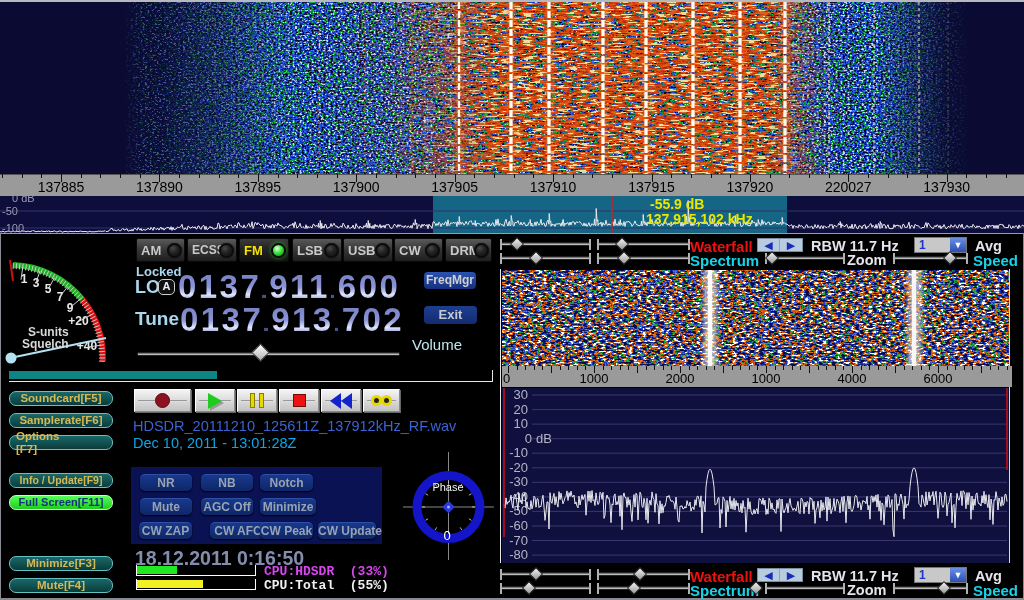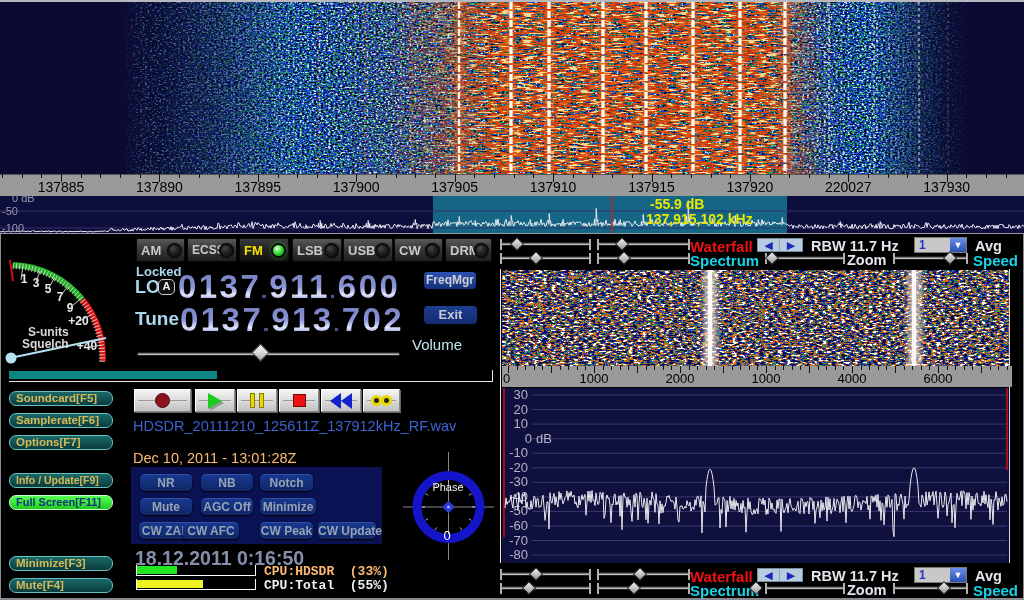--- a/index.html
+++ b/index.html
@@ -1,18 +1,18 @@
 <!DOCTYPE html>
 <html><head><meta charset="utf-8"><style>
 *{margin:0;padding:0;box-sizing:border-box}
 body{width:1024px;height:600px;background:#000;position:relative;overflow:hidden;font-family:"Liberation Sans",sans-serif}
 .abs{position:absolute}
 .modebtn{position:absolute;top:238px;height:24px;background:linear-gradient(#5a5a5a,#383838 45%,#1e1e1e);border:1px solid #0a0a0a;border-radius:2px;color:#c9c9c9;font-weight:bold;font-size:13px;line-height:23px;padding-left:4px;white-space:nowrap}
 .led{position:absolute;right:2px;top:4px;width:15px;height:15px;border-radius:50%;border:2px solid #0c0c0c;background:radial-gradient(circle at 35% 30%,#484848 0%,#222 45%,#0e0e0e 100%);box-shadow:0 0 1px #000}
-.tealbtn{position:absolute;left:9px;width:104px;height:15px;background:linear-gradient(#1a6868,#0b3c3c);border:1px solid #66c2c2;border-radius:7px;color:#d6b957;font-weight:bold;font-size:11.5px;line-height:12.5px;display:flex;justify-content:flex-start;padding:0 6px;white-space:nowrap}
+.tealbtn{position:absolute;left:9px;width:104px;height:15px;background:linear-gradient(#1a6868,#0b3c3c);border:1px solid #66c2c2;border-radius:7px;color:#d6b957;font-weight:bold;font-size:11.5px;line-height:12.5px;display:flex;justify-content:center;padding:0 6px;white-space:nowrap}
 .dspbtn{position:absolute;height:17px;background:linear-gradient(#17388e,#0f2766);border-radius:5px;border-top:1px solid #2f51a4;box-shadow:0 1px 2px #000;color:#97a2b2;font-weight:bold;font-size:12px;text-align:center;line-height:16px;white-space:nowrap}
 .sldtrack{position:absolute;height:4px;background:linear-gradient(#555,#e0e0e0);border:1px solid #222;border-radius:1px}
 .sldthumb{position:absolute;width:10px;height:10px;background:linear-gradient(135deg,#f0f0f0,#9a9a9a);border:1px solid #333;transform:rotate(45deg)}
 .recbtn{position:absolute;top:389px;height:23px;background:linear-gradient(#f4f4f4,#c2c2c2);border:1px solid #888;border-top-color:#fff;border-left-color:#fff;box-shadow:1px 1px 0 #666;display:flex;align-items:center;justify-content:center}
 .recline{position:absolute;left:3px;right:3px;top:10px;height:2px;background:linear-gradient(#777,#fff)}
 </style></head><body>
 <div class="abs" style="left:0;top:0;width:1024px;height:2px;background:#b8b8c0"></div>
 
 <div class="abs" style="left:0;top:233px;width:1024px;height:1px;background:#9a9aa2"></div>
 <div class="abs" style="left:0;top:233px;width:1px;height:367px;background:#8a8a92"></div>
@@ -298,21 +298,21 @@
 <div class="abs" style="left:9px;top:381px;width:484px;height:1px;background:#e8e8e8"></div>
 <div class="abs" style="left:492px;top:370px;width:1px;height:12px;background:#e8e8e8"></div>
 <div class="tealbtn" style="top:391px;">
     <span>Soundcard</span>
     <span>[F5]</span>
   </div>
 <div class="tealbtn" style="top:413px;">
     <span>Samplerate</span>
     <span>[F6]</span>
   </div>
-<div class="tealbtn" style="top:435px;">
+<div class="tealbtn" style="top:435px;flex-direction:column;">
     <span>Options</span>
     <span>[F7]</span>
   </div>
 <div class="tealbtn" style="top:473px;font-size:10.5px;">
     <span>Info / Update</span>
     <span>[F9]</span>
   </div>
 <div class="tealbtn" style="top:495px;background:linear-gradient(#55ff55,#1ecc1e);border-color:#bfffbf;color:#14327e;font-size:11px">
     <span>Full Screen</span>
     <span>[F11]</span>
@@ -364,30 +364,30 @@
 <div class="recbtn" style="left:363px;width:37px">
     <div class="recline"></div>
     <div style="position:relative">
       <div style="display:flex">
         <div style="width:11px;height:11px;border-radius:50%;border:3px solid #e8d800;background:#222"></div>
         <div style="width:11px;height:11px;border-radius:50%;border:3px solid #e8d800;background:#222;margin-left:-1.5px"></div>
       </div>
     </div>
   </div>
 <div class="abs" style="left:133px;top:418px;font-size:14.5px;color:#3c63d2">HDSDR_20111210_125611Z_137912kHz_RF.wav</div>
-<div class="abs" style="left:133px;top:450px;font-size:14.5px;color:#fdba74">Dec 10, 2011 - 13:01:28Z</div>
+<div class="abs" style="left:133px;top:435px;font-size:14.5px;color:#0ea5e9">Dec 10, 2011 - 13:01:28Z</div>
 <div class="abs" style="left:131px;top:467px;width:251px;height:77px;background:#0a1254"></div>
 <div class="dspbtn" style="left:140px;top:474px;width:52px">NR</div>
 <div class="dspbtn" style="left:201px;top:474px;width:52px">NB</div>
 <div class="dspbtn" style="left:260px;top:474px;width:53px">Notch</div>
 <div class="dspbtn" style="left:140px;top:498px;width:52px">Mute</div>
 <div class="dspbtn" style="left:201px;top:498px;width:52px">AGC Off</div>
 <div class="dspbtn" style="left:260px;top:498px;width:56px">Minimize</div>
 <div class="dspbtn" style="left:139px;top:522px;width:53px">CW ZAP</div>
-<div class="dspbtn" style="left:183px;top:522px;width:56px">CW AFC</div>
+<div class="dspbtn" style="left:210px;top:522px;width:56px">CW AFC</div>
 <div class="dspbtn" style="left:260px;top:522px;width:53px">CW Peak</div>
 <div class="dspbtn" style="left:318px;top:522px;width:58px">CW Update</div>
 <svg width="126" height="120" style="position:absolute;left:386px;top:448px">
 <line x1="17" y1="59" x2="108" y2="59" stroke="#888" stroke-width="1"></line>
 <line x1="62.5" y1="4" x2="62.5" y2="112" stroke="#888" stroke-width="1"></line>
 <circle cx="62.5" cy="59" r="31.5" fill="none" stroke="#1414c8" stroke-width="9"></circle>
 <g stroke="#b8b8b8" stroke-width="1">
       <line x1="86.0" y1="59.0" x2="89.0" y2="59.0"></line>
       <line x1="82.9" y1="47.2" x2="85.4" y2="45.8"></line>
       <line x1="74.2" y1="38.6" x2="75.8" y2="36.1"></line>
@@ -404,21 +404,21 @@
 <rect x="58" y="54.5" width="9" height="9" fill="#2a3ae0" transform="rotate(45 62.5 59)"></rect>
     <circle cx="62.5" cy="59" r="1.5" fill="#9fb4ff"></circle>
 <text x="62" y="43" text-anchor="middle" font-family="Liberation Sans" font-size="11" fill="#f5f5f5">Phase</text>
 <text x="61" y="92" text-anchor="middle" font-family="Liberation Sans" font-size="13" fill="#fff">0</text>
 </svg>
 <div class="abs" style="left:135px;top:547px;font-size:19.5px;font-weight:bold;color:#848dac;letter-spacing:0px">18.12.2011 0:16:50</div>
 <div class="abs" style="left:136px;top:565px;width:120px;height:11px;border-left:1px solid #fff;border-bottom:1px solid #fff;border-right:1px solid #fff"></div>
 <div class="abs" style="left:137px;top:566px;width:40px;height:8px;background:#22e822"></div>
 <div class="abs" style="left:136px;top:579px;width:120px;height:11px;border-left:1px solid #fff;border-bottom:1px solid #fff;border-right:1px solid #fff"></div>
 <div class="abs" style="left:137px;top:580px;width:66px;height:8px;background:#f0f022"></div>
-<div class="abs" style="left:264px;top:564px;font-family:'Liberation Mono',monospace;font-size:13px;font-weight:bold;color:#fdba74">CPU:HDSDR&nbsp;&nbsp;(33%)</div>
+<div class="abs" style="left:264px;top:564px;font-family:'Liberation Mono',monospace;font-size:13px;font-weight:bold;color:#d946ef">CPU:HDSDR&nbsp;&nbsp;(33%)</div>
 <div class="abs" style="left:264px;top:578px;font-family:'Liberation Mono',monospace;font-size:13px;font-weight:bold;color:#f0f0f0">CPU:Total&nbsp;&nbsp;(55%)</div>
 <div class="sldtrack" style="left:500px;top:242px;width:90px"></div>
 <div class="abs" style="left:500px;top:239px;width:1.5px;height:11px;background:#b0b0b0"></div>
 <div class="abs" style="left:589px;top:239px;width:1.5px;height:11px;background:#b0b0b0"></div>
 <div class="sldthumb" style="left:512px;top:239px"></div>
 <div class="sldtrack" style="left:597px;top:242px;width:92px"></div>
 <div class="abs" style="left:597px;top:239px;width:1.5px;height:11px;background:#b0b0b0"></div>
 <div class="abs" style="left:688px;top:239px;width:1.5px;height:11px;background:#b0b0b0"></div>
 <div class="sldthumb" style="left:617px;top:239px"></div>
 <div class="abs" style="left:690px;top:238px;font-size:15px;font-weight:bold;color:#ee1111">Waterfall</div>

